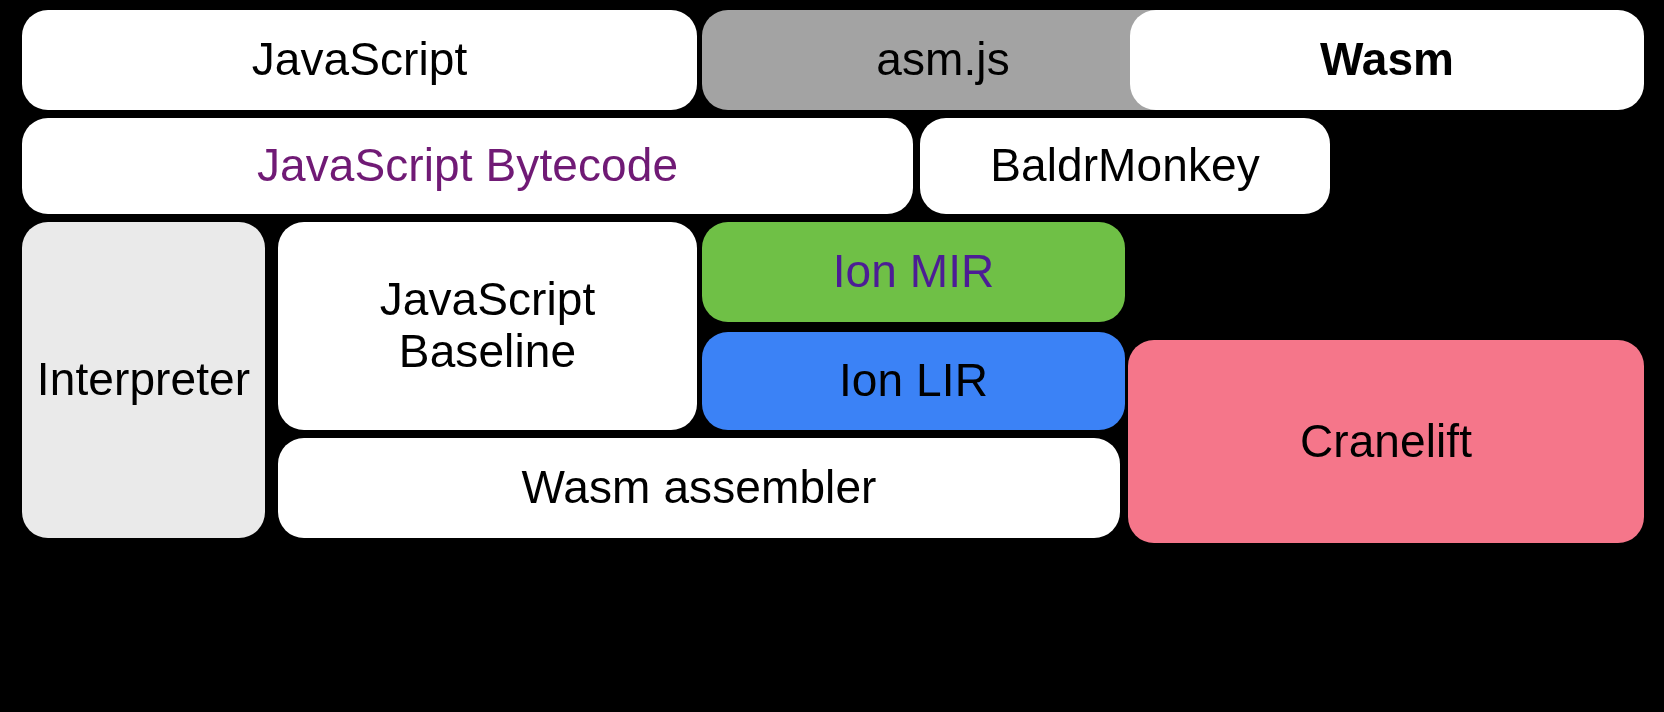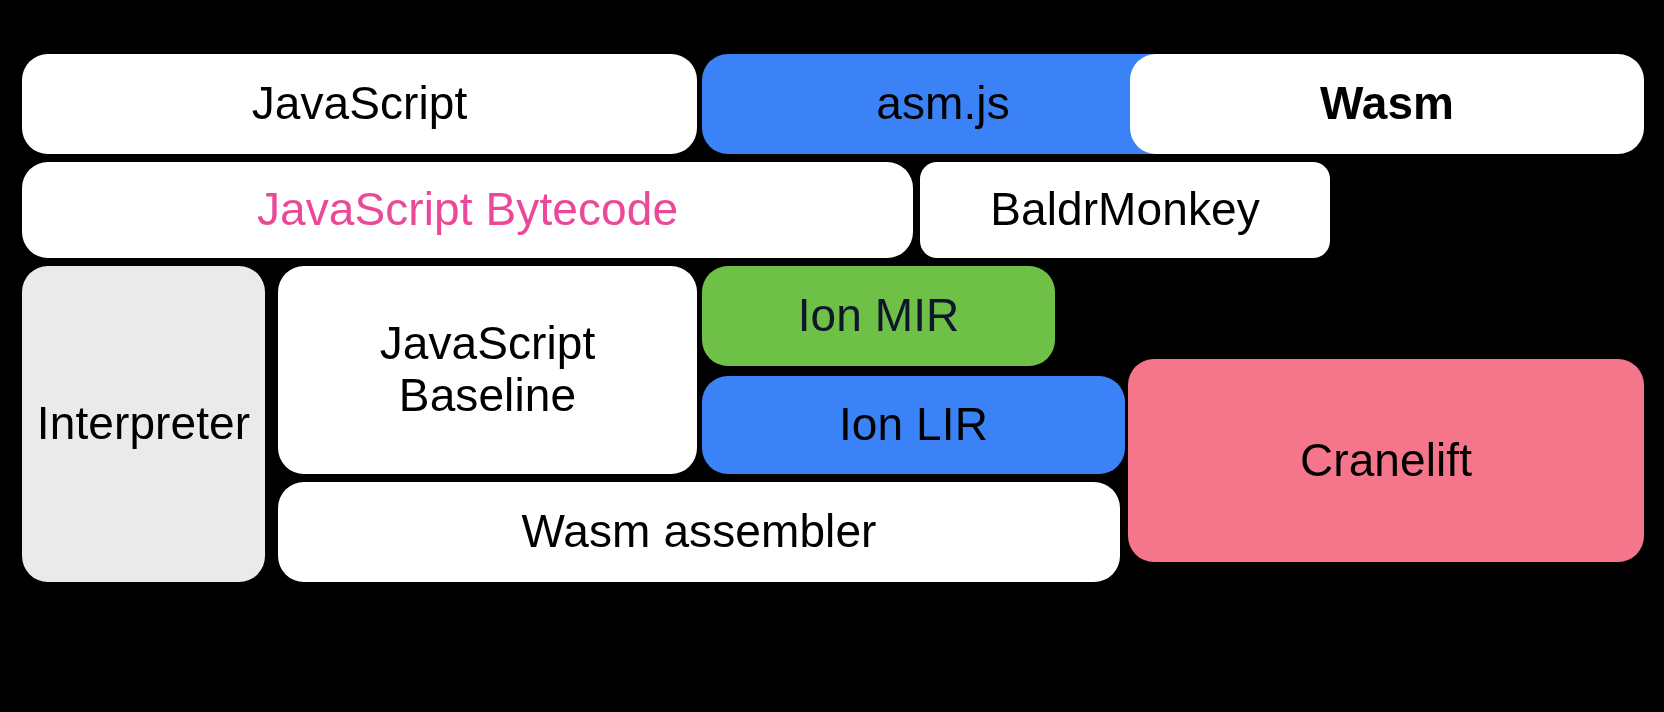--- a/index.html
+++ b/index.html
@@ -23,32 +23,31 @@
     justify-content: center;
     text-align: center;
     border-radius: 26px;
     color: #000000;
     font-size: 46px;
     font-weight: 400;
     line-height: 1.12;
     letter-spacing: 0.1px;
     white-space: pre-line;
     padding: 2px 10px;
-    margin-top: 44px;
   }
 </style>
 </head>
 <body>
 
 <div id="stage" style="background: rgb(0, 0, 0);">
     <div class="node" style="left: 22px; top: 10px; width: 675px; height: 100px; background: rgb(255, 255, 255); color: rgb(0, 0, 0); font-size: 46px;">JavaScript</div>
-    <div class="node" style="left: 702px; top: 10px; width: 482px; height: 100px; background: #3b82f6; color: rgb(0, 0, 0); font-size: 46px;">asm.js</div>
+    <div class="node" style="left: 702px; top: 10px; width: 482px; height: 100px; background: #a3a3a3; color: rgb(0, 0, 0); font-size: 46px;">asm.js</div>
     <div class="node" style="left: 1130px; top: 10px; width: 514px; height: 100px; background: rgb(255, 255, 255); color: rgb(0, 0, 0); font-size: 46px; font-weight: bold;">Wasm</div>
-    <div class="node" style="left: 22px; top: 118px; width: 891px; height: 96px; background: rgb(255, 255, 255); color: #ec4899; font-size: 46px;">JavaScript Bytecode</div>
-    <div class="node" style="left: 920px; top: 118px; width: 410px; height: 96px; background: rgb(255, 255, 255); color: rgb(0, 0, 0); font-size: 46px; border-radius: 17px;">BaldrMonkey</div>
+    <div class="node" style="left: 22px; top: 118px; width: 891px; height: 96px; background: rgb(255, 255, 255); color: #701a75; font-size: 46px;">JavaScript Bytecode</div>
+    <div class="node" style="left: 920px; top: 118px; width: 410px; height: 96px; background: rgb(255, 255, 255); color: rgb(0, 0, 0); font-size: 46px;">BaldrMonkey</div>
     <div class="node" style="left: 22px; top: 222px; width: 243px; height: 316px; background: rgb(234, 234, 234); color: rgb(0, 0, 0); font-size: 46px;">Interpreter</div>
     <div class="node" style="left: 278px; top: 222px; width: 419px; height: 208px; background: rgb(255, 255, 255); color: rgb(0, 0, 0); font-size: 46px;">JavaScript
 Baseline</div>
-    <div class="node" style="left: 702px; top: 222px; width: 353px; height: 100px; background: rgb(111, 192, 70); color: #0f172a; font-size: 46px;">Ion MIR</div>
+    <div class="node" style="left: 702px; top: 222px; width: 423px; height: 100px; background: rgb(111, 192, 70); color: #4c1d95; font-size: 46px;">Ion MIR</div>
     <div class="node" style="left: 702px; top: 332px; width: 423px; height: 98px; background: #3b82f6; color: rgb(0, 0, 0); font-size: 46px;">Ion LIR</div>
-    <div class="node" style="left: 1128px; top: 315px; width: 516px; height: 203px; background: rgb(245, 118, 138); color: rgb(0, 0, 0); font-size: 46px;">Cranelift</div>
+    <div class="node" style="left: 1128px; top: 340px; width: 516px; height: 203px; background: rgb(245, 118, 138); color: rgb(0, 0, 0); font-size: 46px;">Cranelift</div>
     <div class="node" style="left: 278px; top: 438px; width: 842px; height: 100px; background: rgb(255, 255, 255); color: rgb(0, 0, 0); font-size: 46px;">Wasm assembler</div>
   </div>
 
 </body></html>

